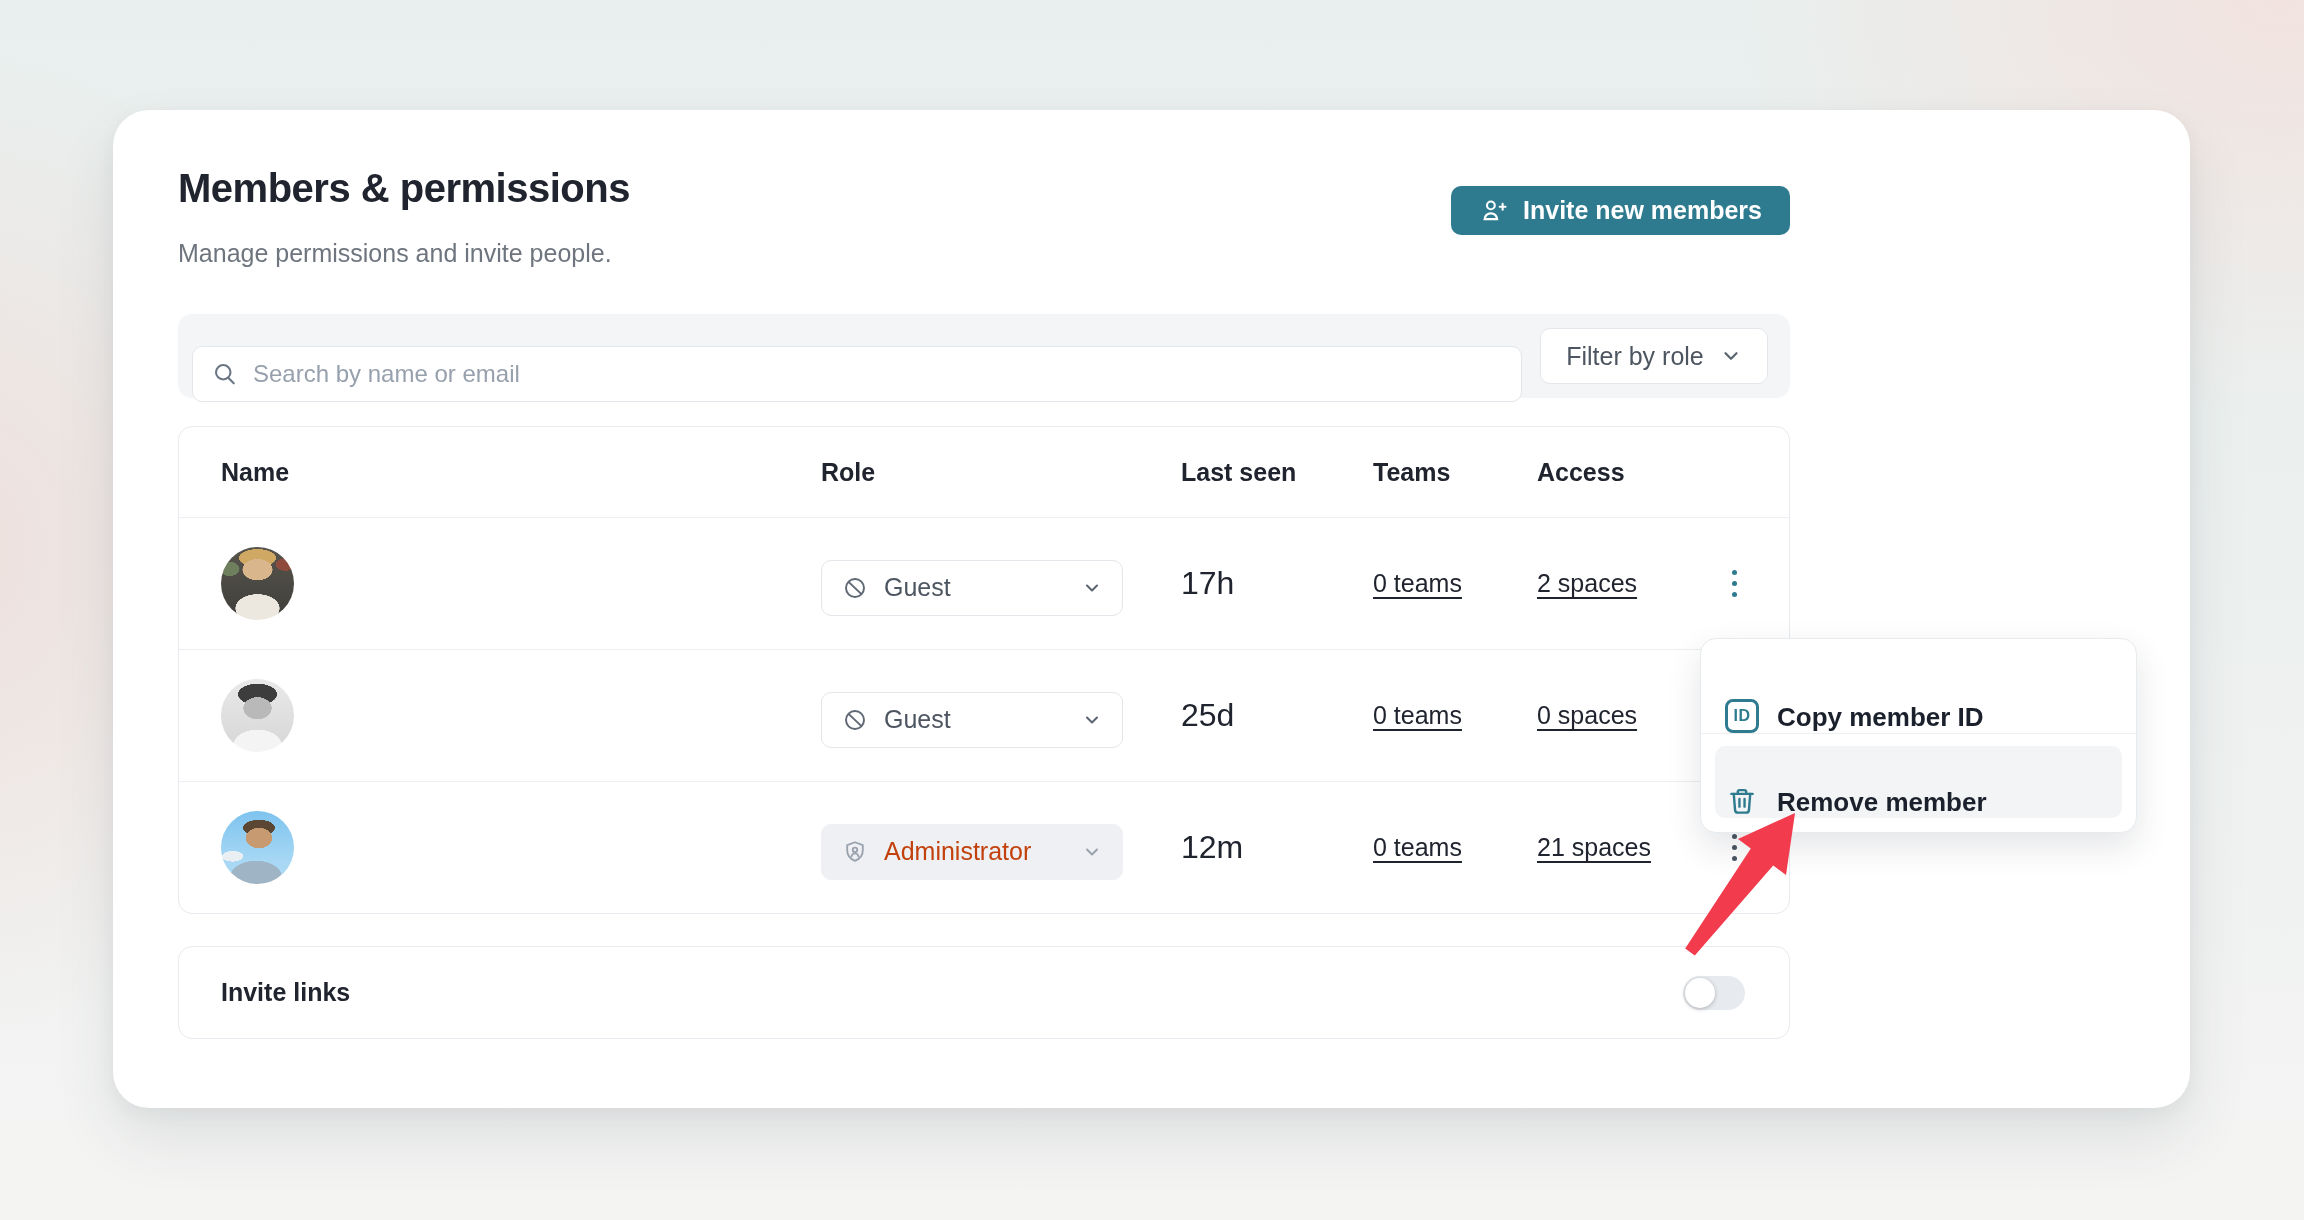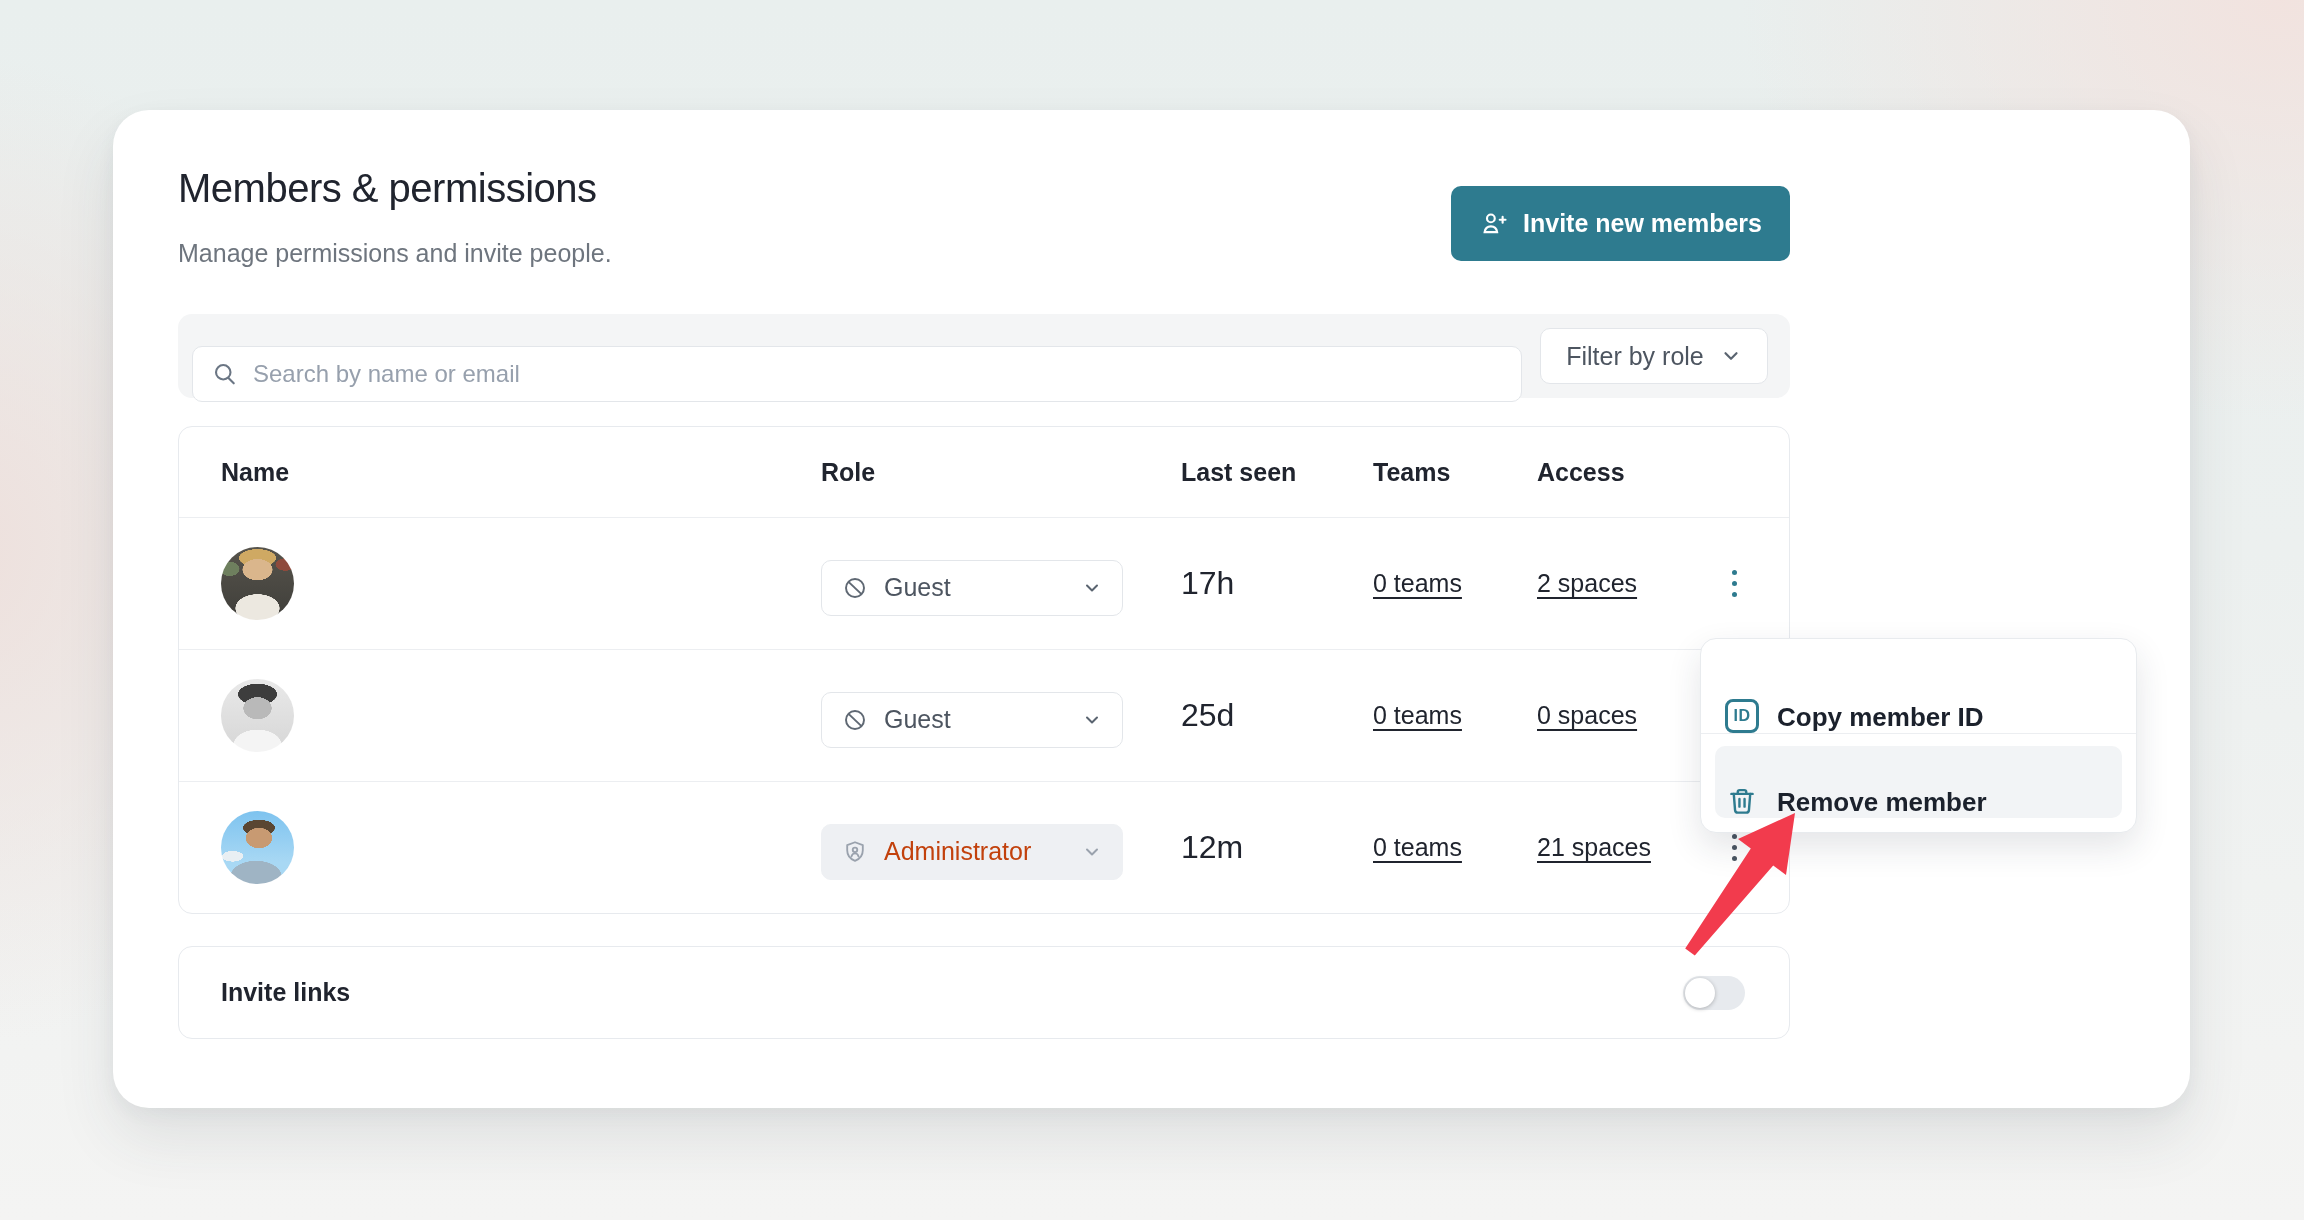--- a/index.html
+++ b/index.html
@@ -16,26 +16,26 @@
 
   
   .card {
     position:absolute; left:113px; top:110px; width:2077px; height:998px;
     background:#ffffff; border-radius:36px;
     box-shadow:0 30px 60px rgba(45,55,70,.10), 0 6px 18px rgba(45,55,70,.05);
   }
   .content { position:absolute; left:65px; top:56px; width:1612px; }
 
   .header-row { display:flex; justify-content:space-between; align-items:flex-start; }
-  .page-title { font-size:40px; font-weight:400; letter-spacing:-.5px; color:#20242e; }
+  .page-title { font-size:40px; font-weight:700; letter-spacing:-.5px; color:#20242e; }
   .page-subtitle { margin-top:28px; font-size:25px; color:#6e757e; }
 
   .invite-btn {
     display:flex; align-items:center; gap:14px;
-    height:75px; padding:0 28px; margin-top:20px;
+    height:49px; padding:0 28px; margin-top:20px;
     background:#2e7b8f; color:#fff; border:none; border-radius:10px;
     font-family:inherit; font-size:25px; font-weight:600; cursor:pointer;
   }
 
   
   .toolbar {
     margin-top:46px; width:1612px; height:84px; background:#f4f5f6; border-radius:14px;
     display:flex; align-items:center; padding:0 14px; gap:18px;
   }
   .search-box {

